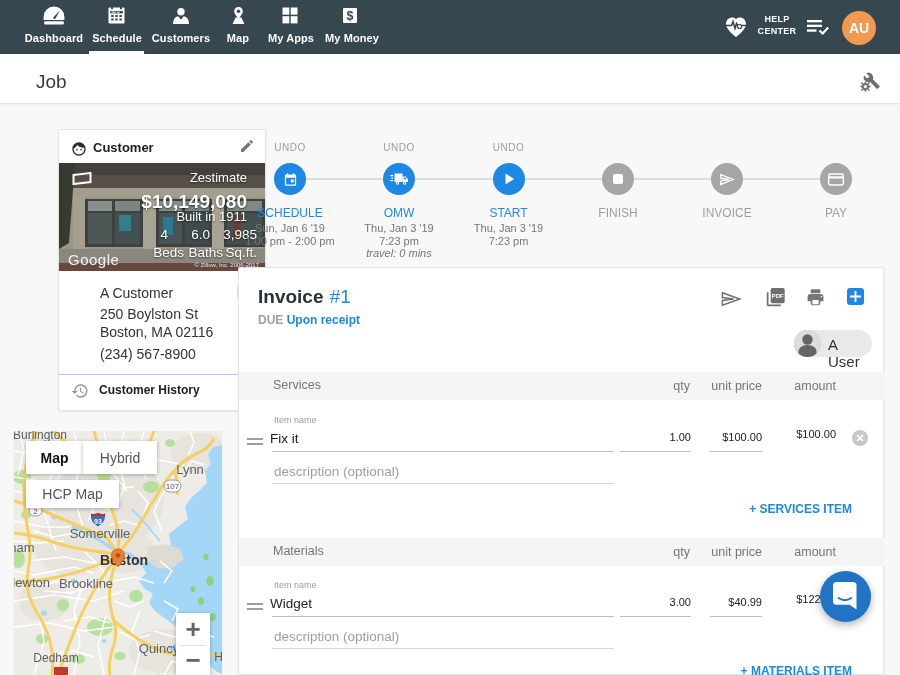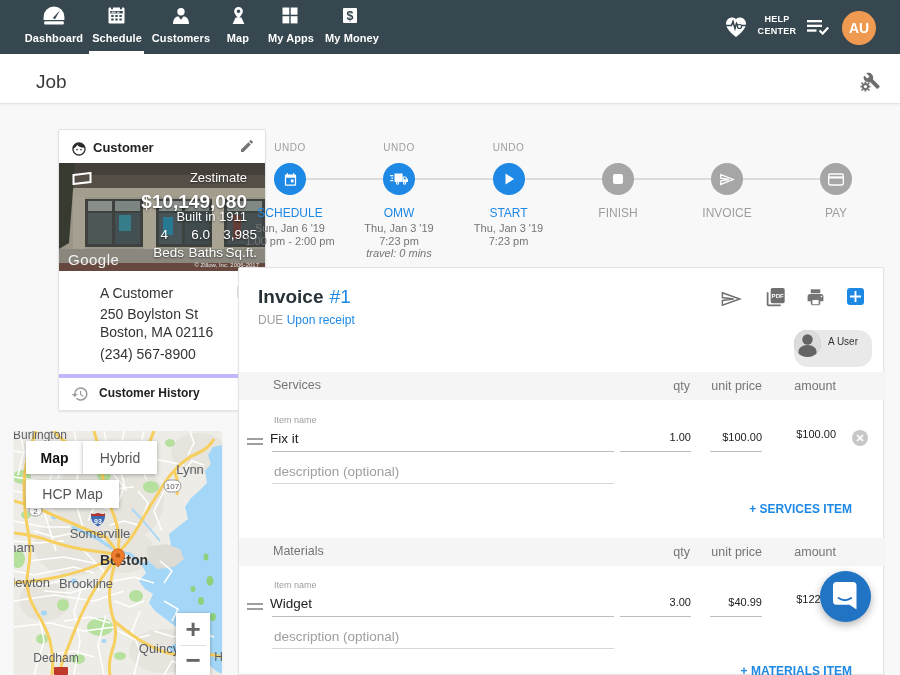--- a/index.html
+++ b/index.html
@@ -28,21 +28,21 @@
 
 .card { position:absolute; background:#fff; border:1px solid #e3e3e3; border-radius:2px;
   box-shadow:0 1px 2px rgba(0,0,0,0.08); }
 #custcard { left:14px; top:129px; width:208px; height:282px;margin-left:44px; }
 #custhead { position:relative; height:33px; }
 #custhead .t { position:absolute; left:34px; top:10px; font-size:13px; font-weight:bold; color:#212121; }
 #photo { position:relative; width:206px; height:108px; overflow:hidden; }
 .zrow { position:absolute; right:8px; color:#fff; text-align:right;
   text-shadow:0 1px 2px rgba(0,0,0,0.6); }
 #contact { position:absolute; left:0; top:141px; width:206px; font-size:14px; color:#333; }
-#custhist { position:absolute; left:0; top:244px; width:206px; border-top:4px solid #c4b5fd; height:36px; }
+#custhist { position:absolute; left:0; top:244px; width:206px; border-top:1px solid #c4b5fd; height:36px; }
 #custhist .t { position:absolute; left:40px; top:8px; font-size:12px; font-weight:bold; color:#212121; }
 
 #mapcard { left:14px; top:431px; width:208px; height:244px; overflow:hidden; border:none;}
 .mapbtn { position:absolute; background:#fff; box-shadow:0 1px 4px rgba(0,0,0,0.3);
   color:#565656; font-size:14px; display:flex; align-items:center; justify-content:center; }
 
 
 #timeline { position:absolute; left:238px; top:105px; width:646px; height:162px; }
 .step { position:absolute; top:0; width:110px; text-align:center; }
 .undo { font-size:10px; color:#9e9e9e; letter-spacing:0.5px; position:absolute; top:37px;
@@ -55,24 +55,24 @@
 .slabel.blue { color:#1e88e5; }
 .slabel.gray { color:#9e9e9e; }
 .sdate { position:absolute; top:117px; width:140px; left:-15px; text-align:center; font-size:11px;
   color:#757575; line-height:12.5px; }
 #tl-line { position:absolute; top:73px; left:52px; width:547px; height:2px; background:#dcdcdc; }
 
 
 #invcard { left:238px; top:267px; width:646px; height:408px; border-radius:2px 2px 0 0; }
 #invtitle { position:absolute; left:19px; top:18px; font-size:19px; font-weight:bold; color:#263238; }
 #invtitle .num { color:#1e88e5; font-weight:normal; margin-left:1px; }
-#invdue { position:absolute; left:19px; top:45px; font-size:12px; color:#9e9e9e; }
+#invdue { position:absolute; left:19px; top:45px; font-size:12px; color:#9e9e9e;font-weight:bold; }
 #invdue .b { color:#1e88e5; }
-#userchip { position:absolute; left:555px; top:62px; width:78px; height:37px; background:#e9e9e9;
-  border-radius:14px; font-size:10px; color:#333; }
+#userchip { position:absolute; left:555px; top:62px; width:78px; height:27px; background:#e9e9e9;
+  border-radius:14px; font-size:15px; color:#333; }
 #userchip .t { position:absolute; left:34px; top:6px; }
 #userchip .av { position:absolute; left:0px; top:0px; width:27px; height:27px; border-radius:50%;
   background:#bdbdbd; overflow:hidden; }
 .sechead { position:absolute; left:0; width:646px; height:28px; background:#f5f5f5;
   font-size:12.5px; color:#757575; }
 .itemlabel { position:absolute; left:35px; font-size:9px; color:#9e9e9e; }
 .iname { position:absolute; left:35px; font-size:13.5px; color:#212121; }
 .uline { position:absolute; height:1px; background:#bdbdbd; }
 .desc { position:absolute; left:35px; font-size:13.5px; color:#9e9e9e; }
 .dragh { position:absolute; left:8px; width:16px; }

